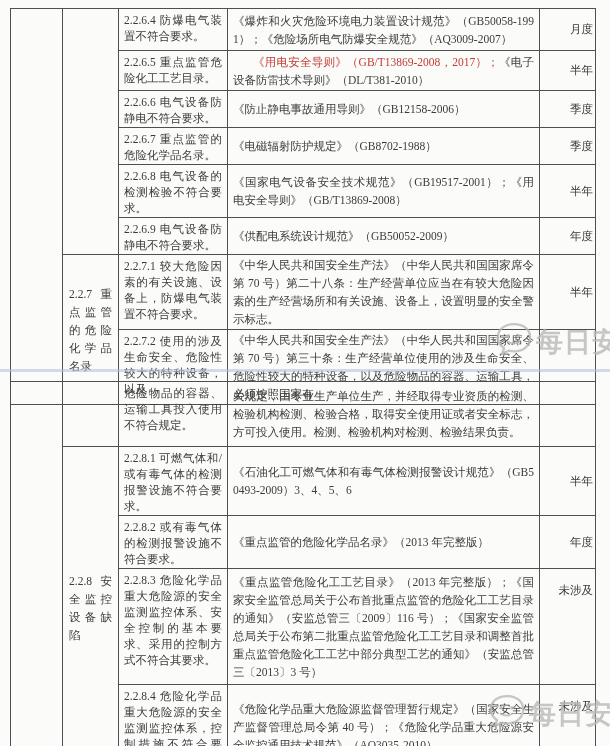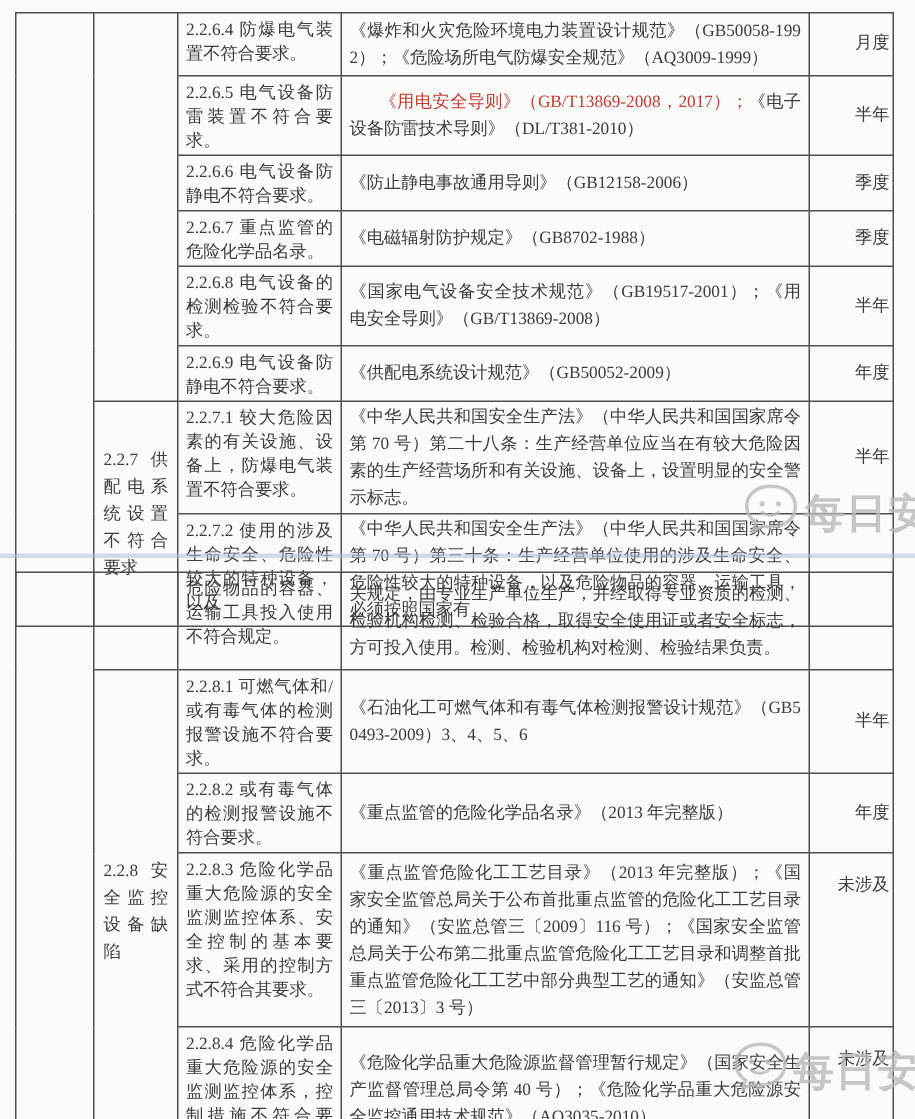--- a/index.html
+++ b/index.html
@@ -62,25 +62,25 @@
       <col style="width:56px">
       <col style="width:109px">
       <col style="width:312px">
       <col style="width:56px">
   </colgroup>
   <tbody>
       <tr style="height:42px">
     <td class="c0" rowspan="8"></td>
     <td class="c1" rowspan="6"></td>
     <td class="c2">2.2.6.4 防爆电气装置不符合要求。</td>
-    <td class="c3">《爆炸和火灾危险环境电力装置设计规范》（GB50058-1992）；《危险场所电气防爆安全规范》（AQ3009-1999）</td>
+    <td class="c3">《爆炸和火灾危险环境电力装置设计规范》（GB50058-1991）；《危险场所电气防爆安全规范》（AQ3009-2007）</td>
     <td class="c4">月度</td>
   </tr>
   <tr style="height:40px">
-    <td class="c2">2.2.6.5 电气设备防雷装置不符合要求。</td>
+    <td class="c2">2.2.6.5 重点监管危险化工工艺目录。</td>
     <td class="c3"><span class="red">《用电安全导则》（GB/T13869-2008，2017）；</span><span>《电子设备防雷技术导则》（DL/T381-2010）</span></td>
     <td class="c4">半年</td>
   </tr>
   <tr style="height:36px">
     <td class="c2">2.2.6.6 电气设备防静电不符合要求。</td>
     <td class="c3">《防止静电事故通用导则》（GB12158-2006）</td>
     <td class="c4">季度</td>
   </tr>
   <tr style="height:36px">
     <td class="c2">2.2.6.7 重点监管的危险化学品名录。</td>
@@ -91,21 +91,21 @@
     <td class="c2">2.2.6.8 电气设备的检测检验不符合要求。</td>
     <td class="c3">《国家电气设备安全技术规范》（GB19517-2001）；《用电安全导则》（GB/T13869-2008）</td>
     <td class="c4">半年</td>
   </tr>
   <tr style="height:36px">
     <td class="c2">2.2.6.9 电气设备防静电不符合要求。</td>
     <td class="c3">《供配电系统设计规范》（GB50052-2009）</td>
     <td class="c4">年度</td>
   </tr>
   <tr style="height:70px">
-    <td class="c1" rowspan="2">2.2.7 供配电系统设置不符合要求</td>
+    <td class="c1" rowspan="2">2.2.7 重点监管的危险化学品名录</td>
     <td class="c2">2.2.7.1 较大危险因素的有关设施、设备上，防爆电气装置不符合要求。</td>
     <td class="c3">《中华人民共和国安全生产法》（中华人民共和国国家席令第 70 号）第二十八条：生产经营单位应当在有较大危险因素的生产经营场所和有关设施、设备上，设置明显的安全警示标志。</td>
     <td class="c4">半年</td>
   </tr>
   <tr style="height:46px">
     <td class="c2">2.2.7.2 使用的涉及生命安全、危险性较大的特种设备，以及</td>
     <td class="c3">《中华人民共和国安全生产法》（中华人民共和国国家席令第 70 号）第三十条：生产经营单位使用的涉及生命安全、危险性较大的特种设备，以及危险物品的容器、运输工具，必须按照国家有</td>
     <td class="c4"></td>
   </tr>
 </tbody>

